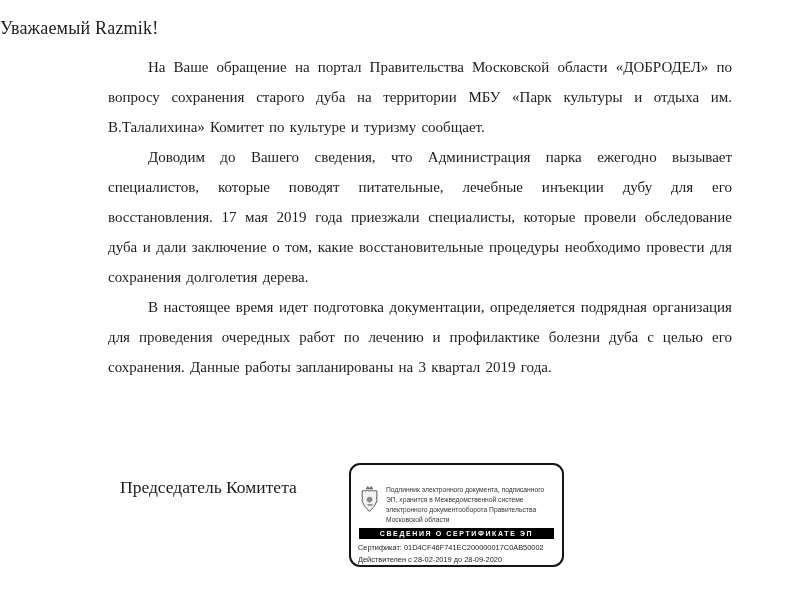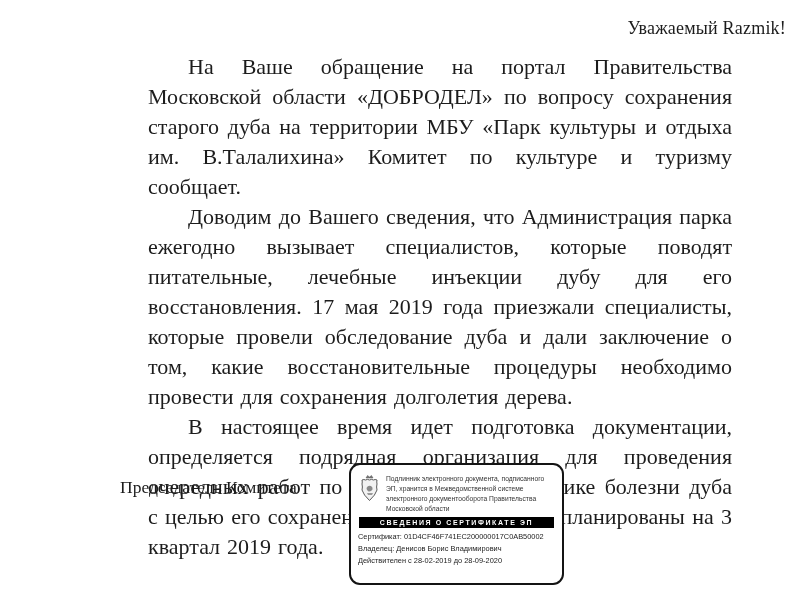--- a/index.html
+++ b/index.html
@@ -11,62 +11,61 @@
     background: #ffffff;
     font-family: "Liberation Serif", "DejaVu Serif", serif;
     color: #1c1c1c;
     overflow: hidden;
   }
   .salutation {
     position: absolute;
     top: 18px;
     left: 0;
     width: 100%;
-    text-align: right;
+    text-align: left;
     font-size: 18px;
     font-weight: normal;
     letter-spacing: 0.2px;
   }
   .body-text {
     position: absolute;
     top: 52px;
     left: 108px;
     width: 624px;
   }
   .para {
-    font-size: 22px;
+    font-size: 15px;
     line-height: 30px;
     text-align: justify;
     text-align-last: left;
     text-indent: 40px;
     word-spacing: 1.5px;
-    margin-left: 40px;
   }
   .sig-row {
     position: absolute;
     top: 477px;
     left: 120px;
     width: 624px;
     display: flex;
     justify-content: space-between;
     font-size: 17.5px;
   }
   
   .stamp {
     position: absolute;
     left: 349px;
     top: 463px;
     width: 215px;
-    height: 122px;
+    height: 104px;
     border: 2.5px solid #141414;
     border-radius: 11px;
     background: #ffffff;
     font-family: "Liberation Sans", "DejaVu Sans", sans-serif;
     color: #2a2a2a;
-    padding: 8px 7px 3px 7px;
+    padding: 19px 7px 3px 7px;
   }
   .stamp-head {
     display: flex;
     align-items: flex-start;
     gap: 5px;
   }
   .stamp-emblem {
     flex: 0 0 auto;
     width: 23px;
     height: 29px;
@@ -126,17 +125,16 @@
                    Q4.8 13 4 10 Q4.5 8 4 6 Z" fill="#f2f2f2" stroke="#5a5a5a" stroke-width="1"></path>
 
           <path d="M8.5 14 Q10 11 13 12 Q15 13 14.5 15.5 Q13 18 10.5 17.5 Q8.5 16.5 8.5 14 Z" fill="#8a8a8a"></path>
           <path d="M9 19 L15 19 L14 21 L10 21 Z" fill="#9a9a9a"></path>
         </svg>
       </span>
       <div class="stamp-head-text">Подлинник электронного документа, подписанного ЭП, хранится в Межведомственной системе электронного документооборота Правительства Московской области</div>
     </div>
     <div class="stamp-bar">СВЕДЕНИЯ О СЕРТИФИКАТЕ ЭП</div>
     <div class="stamp-line">Сертификат: 01D4CF46F741EC200000017C0AB50002</div>
-    <div class="stamp-line">Владелец: Денисов Борис Владимирович</div>
     <div class="stamp-line">Действителен с 28-02-2019 до 28-09-2020</div>
   </div>
 
 </div>
 
 </body></html>

